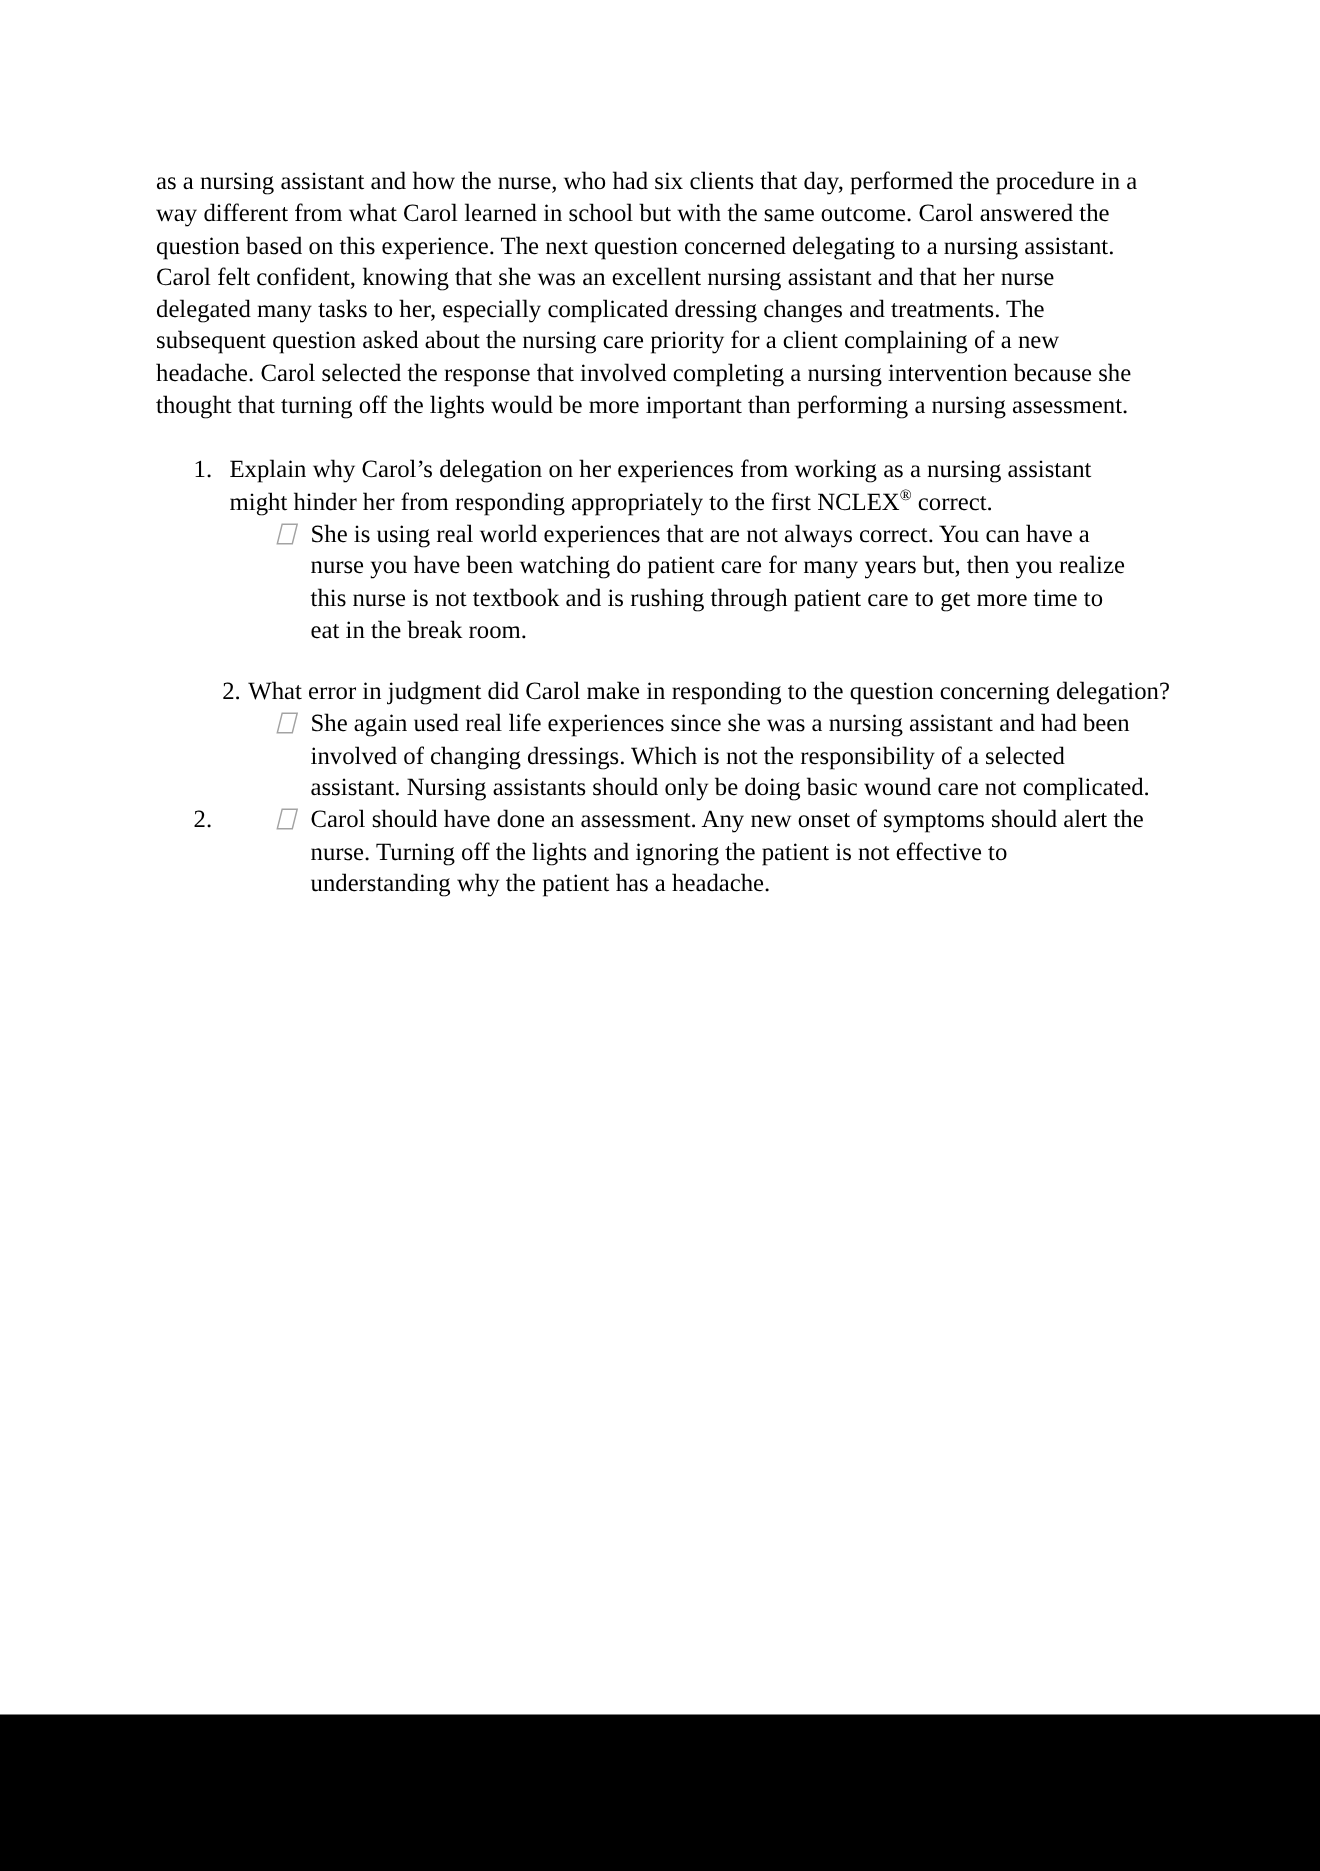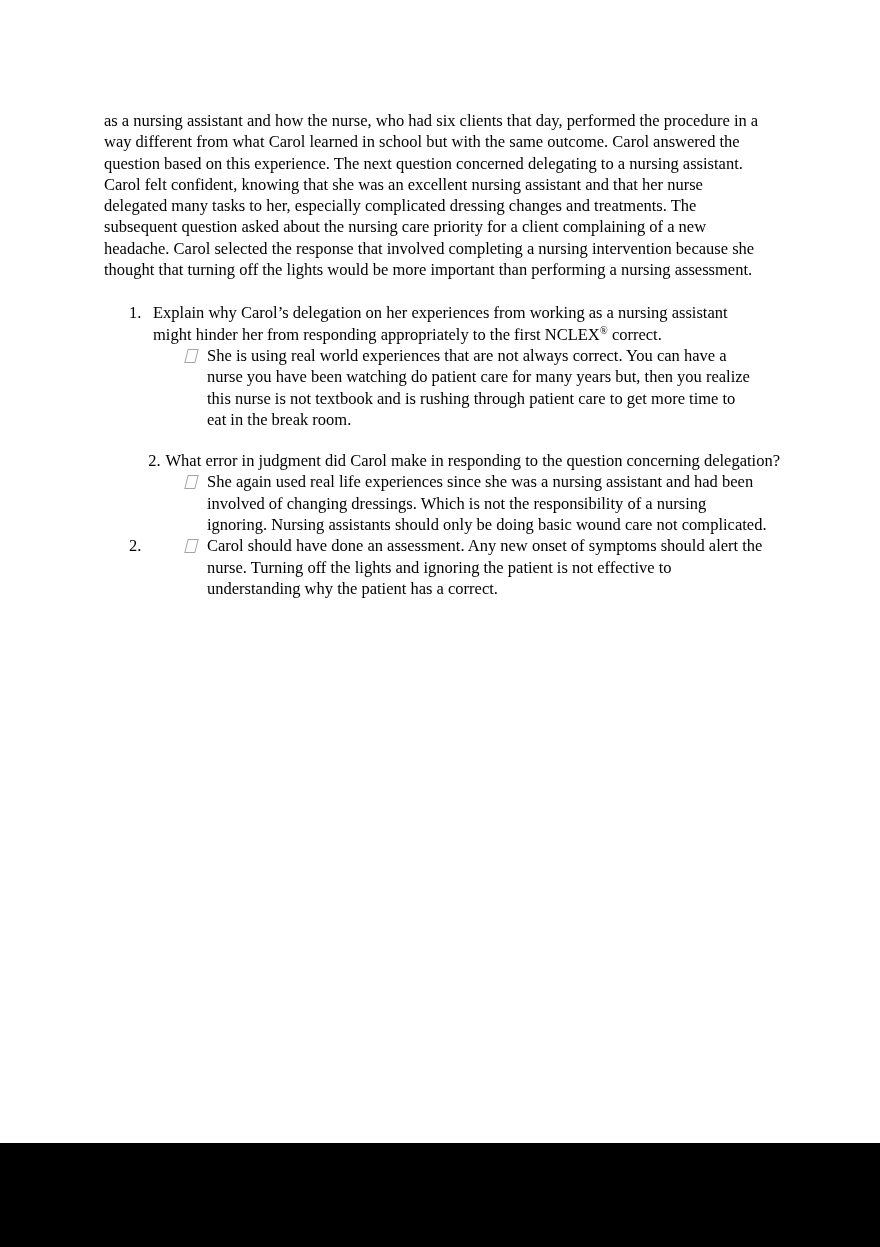--- a/index.html
+++ b/index.html
@@ -77,27 +77,27 @@
     <span class="bullet-glyph"></span>
     <div class="a1-text">She is using real world experiences that are not always correct. You can have a nurse you have been watching do patient care for many years but, then you realize this nurse is not textbook and is rushing through patient care to get more time to eat in the break room.</div>
   </div>
 
   <div class="q-flat">
     <span class="qnum-inline">2.</span><span>What error in judgment did Carol make in responding to the question concerning delegation?</span>
   </div>
 
   <div class="answer">
     <span class="bullet-glyph"></span>
-    <div class="a2-text">She again used real life experiences since she was a nursing assistant and had been involved of changing dressings. Which is not the responsibility of a nursing ignoring. Nursing assistants should only be doing basic wound care not complicated.</div>
+    <div class="a2-text">She again used real life experiences since she was a nursing assistant and had been involved of changing dressings. Which is not the responsibility of a selected assistant. Nursing assistants should only be doing basic wound care not complicated.</div>
   </div>
 
   <div class="q-item q3">
     <span class="qnum">2.</span>
   </div>
 
   <div class="answer">
     <span class="bullet-glyph"></span>
-    <div class="a3-text">Carol should have done an assessment. Any new onset of symptoms should alert the nurse. Turning off the lights and ignoring the patient is not effective to understanding why the patient has a correct.</div>
+    <div class="a3-text">Carol should have done an assessment. Any new onset of symptoms should alert the nurse. Turning off the lights and ignoring the patient is not effective to understanding why the patient has a headache.</div>
   </div>
 
 </div>
 
 <div class="bottom-bar"></div>
 
 </body></html>

